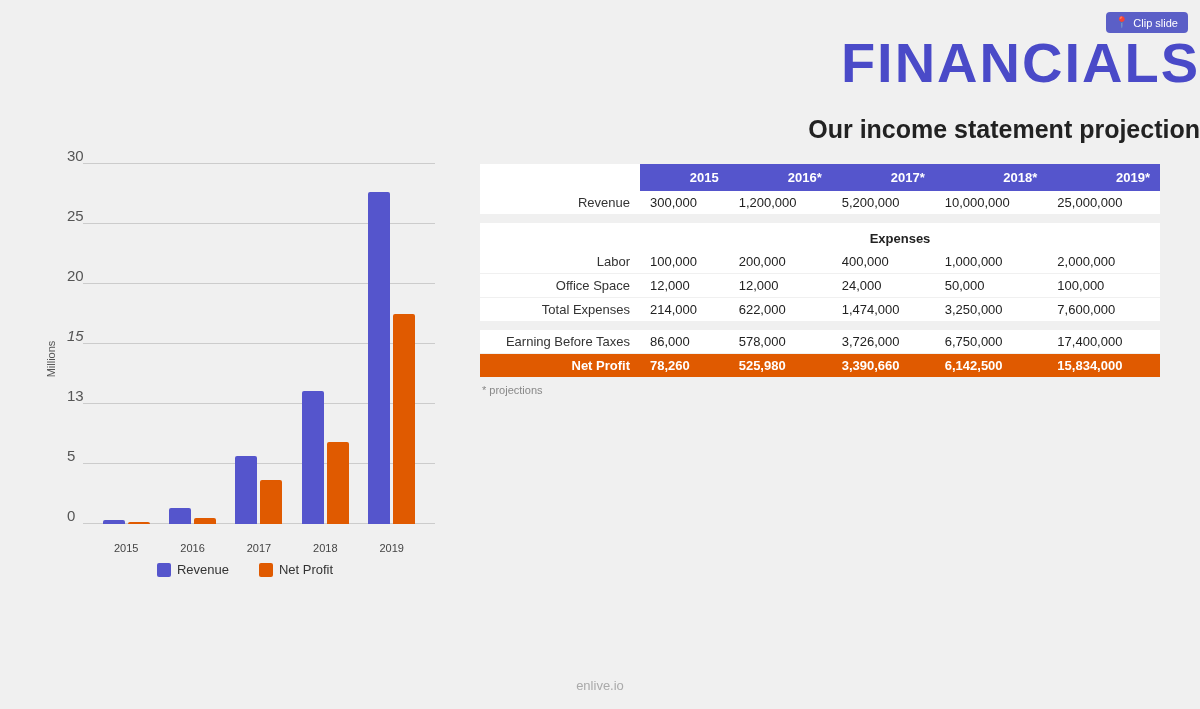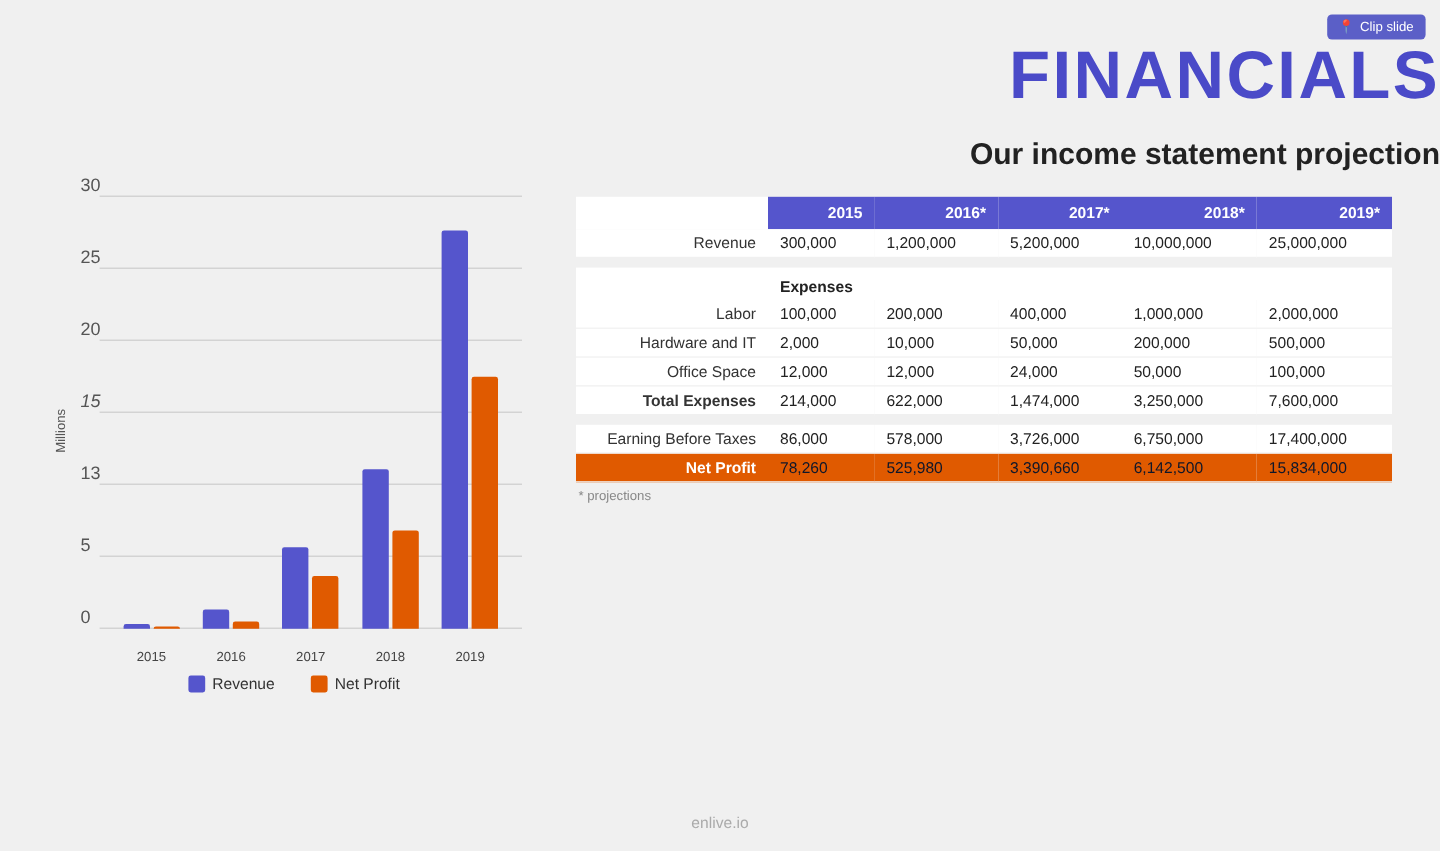--- a/index.html
+++ b/index.html
@@ -241,22 +241,22 @@
       border: none;
     }
 
     .ebt-row td, .taxes-row td {
       background: white;
       margin-left: 20px;
     }
 
     .net-profit-row td {
       background: #e05a00;
-      color: #0f172a;
-      font-weight: normal;
+      color: #ffffff;
+      font-weight: bold;
     }
 
     .net-profit-row td.row-label {
       background: #e05a00;
       color: white;
       font-weight: bold;
       text-align: right;
     }
 
     .projections-note {
@@ -400,53 +400,45 @@
           <td>10,000,000</td>
           <td>25,000,000</td>
         </tr>
 
         <tr class="spacer-row">
           <td colspan="6"></td>
         </tr>
 
         <tr class="section-header">
           <td colspan="1"></td>
-          <td colspan="5" style="text-align:left;">Expenses</td>
+          <td colspan="5" style="text-align:center;">Expenses</td>
         </tr>
 
         <tr>
           <td class="row-label">Labor</td>
           <td>100,000</td>
           <td>200,000</td>
           <td>400,000</td>
           <td>1,000,000</td>
           <td>2,000,000</td>
         </tr>
 
 
-        <tr>
-          <td class="row-label">Hardware and IT</td>
-          <td>2,000</td>
-          <td>10,000</td>
-          <td>50,000</td>
-          <td>200,000</td>
-          <td>500,000</td>
-        </tr>
 
         <tr>
           <td class="row-label">Office Space</td>
           <td>12,000</td>
           <td>12,000</td>
           <td>24,000</td>
           <td>50,000</td>
           <td>100,000</td>
         </tr>
 
         <tr class="total-row">
-          <td class="row-label" style="font-weight:bold;padding-left:12px;">Total Expenses</td>
+          <td class="row-label" style="font-weight:normal;padding-left:12px;">Total Expenses</td>
           <td>214,000</td>
           <td>622,000</td>
           <td>1,474,000</td>
           <td>3,250,000</td>
           <td>7,600,000</td>
         </tr>
 
         <tr class="spacer-row">
           <td colspan="6"></td>
         </tr>

